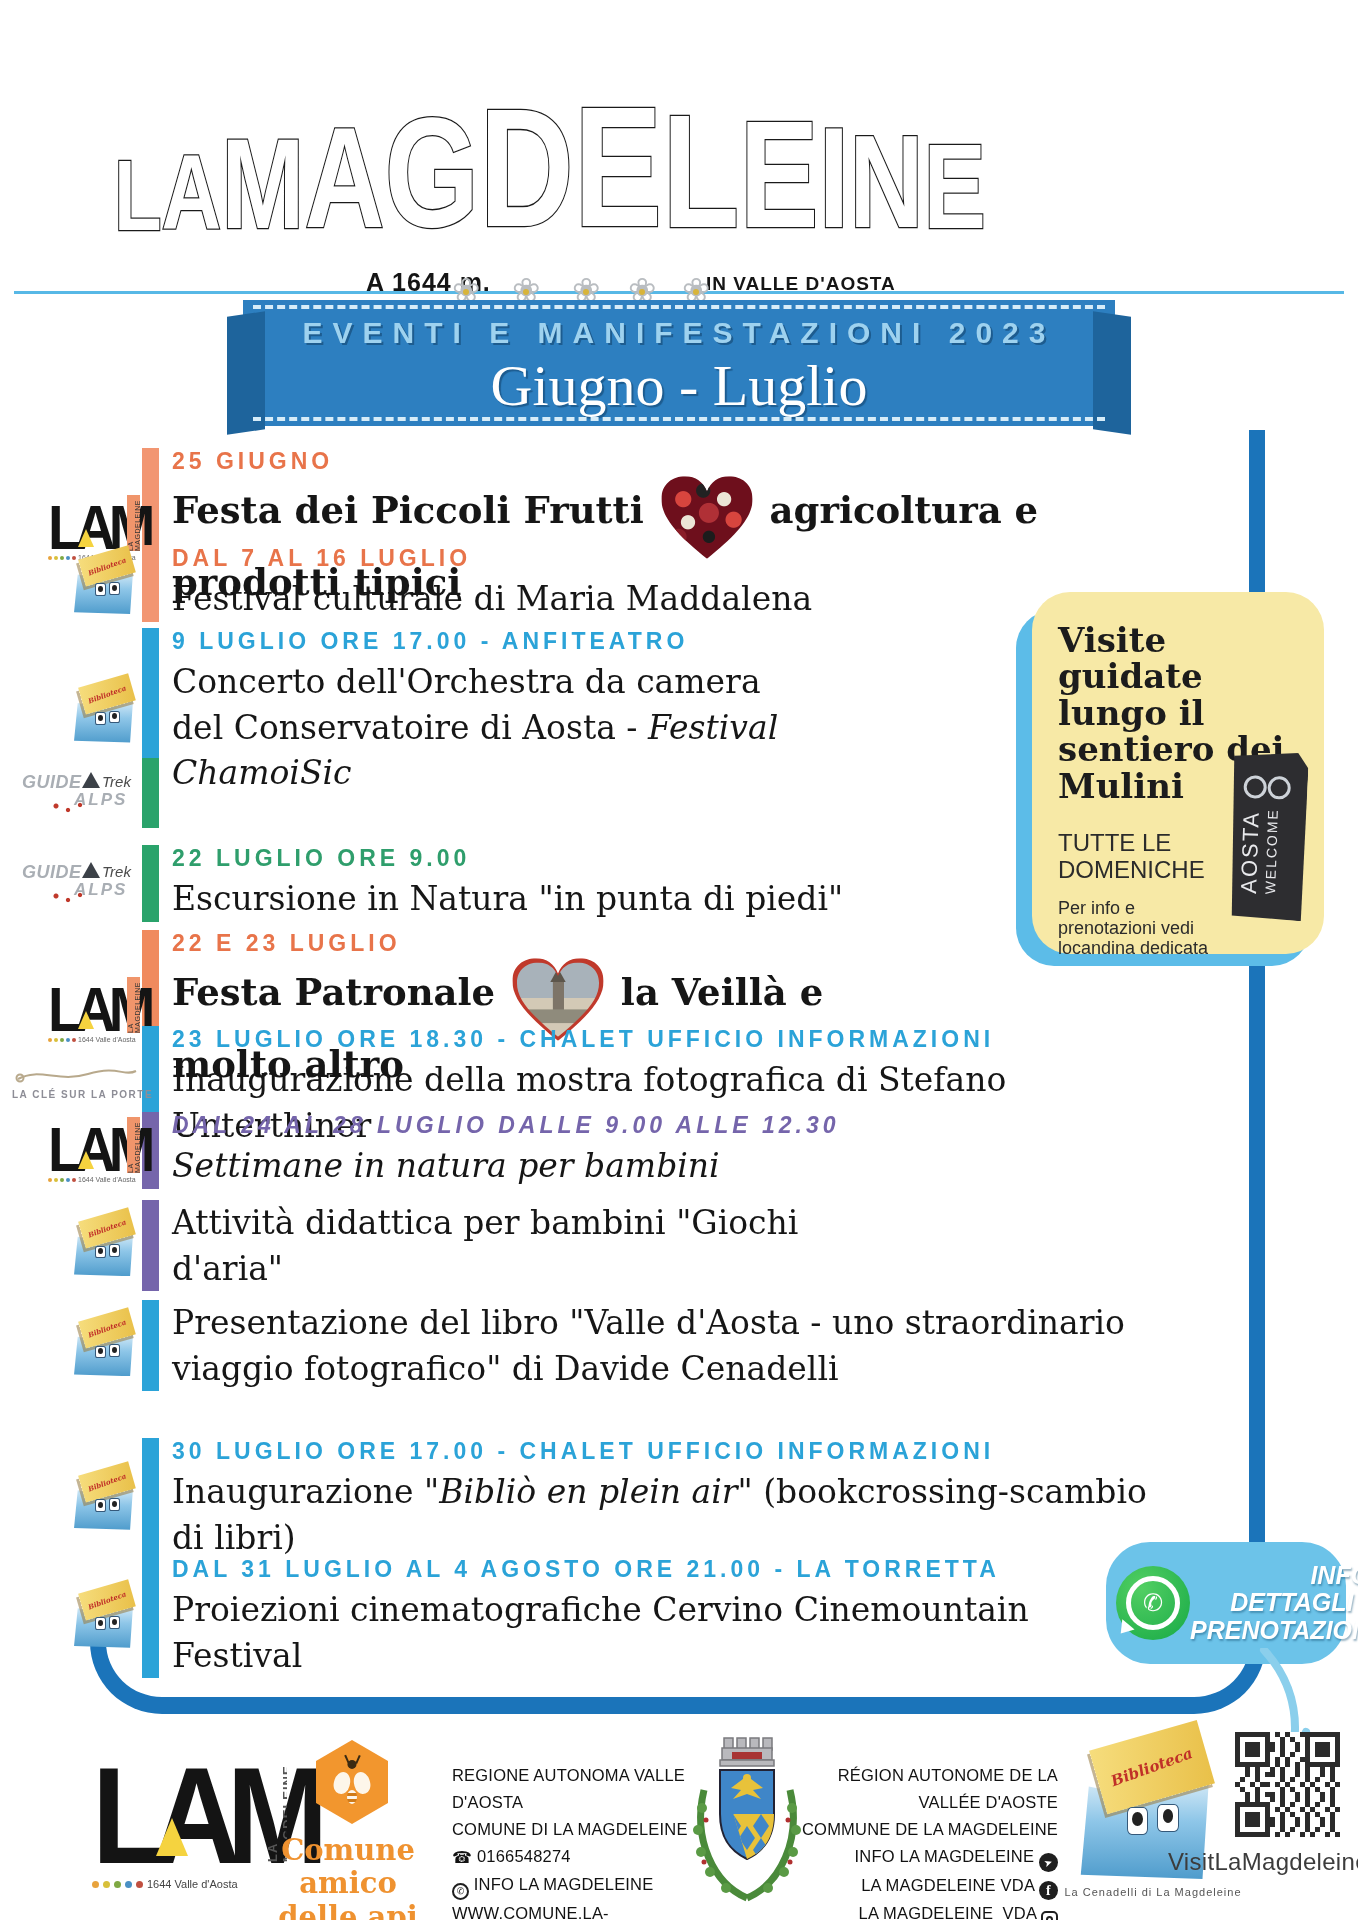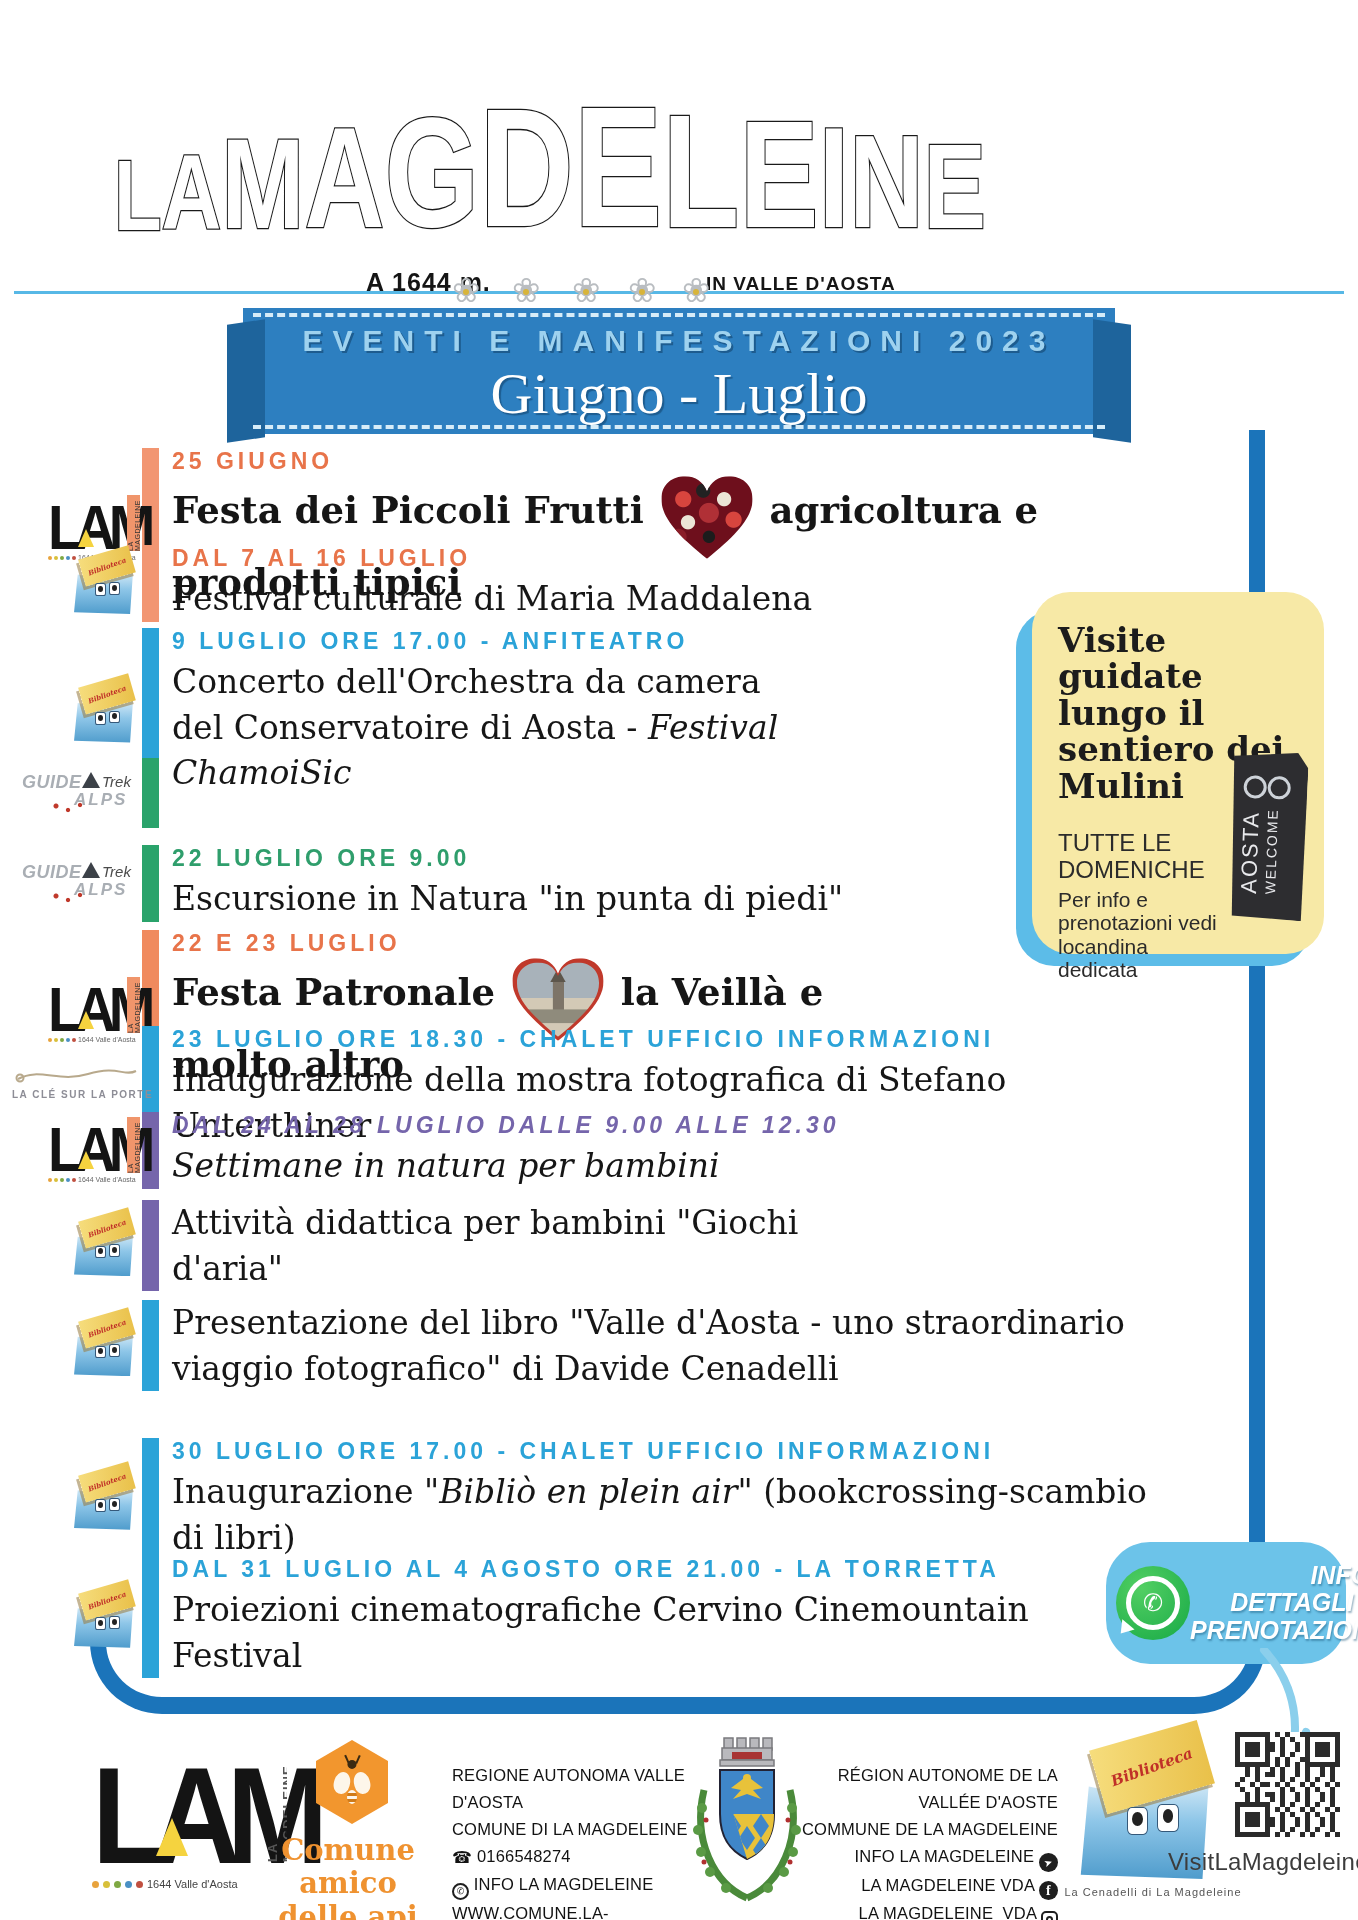--- a/index.html
+++ b/index.html
@@ -11,21 +11,21 @@
          align-items:flex-end;justify-content:center;transform:scaleX(.78);transform-origin:50% 100%;}
   .brand span{display:inline-block;font-family:"Liberation Sans",sans-serif;font-weight:700;
          color:#fff;-webkit-text-stroke:2.6px #1a1a1a;paint-order:stroke fill;line-height:.78;}
   .tag-line{position:absolute;left:14px;right:14px;top:291px;height:3px;background:#57b8e6;}
   .alt-text{position:absolute;left:366px;top:268px;font-size:25px;font-weight:700;color:#151515;letter-spacing:1px;}
   .reg-text{position:absolute;left:706px;top:273px;font-size:19px;font-weight:700;color:#151515;letter-spacing:1px;}
   .flower{position:absolute;top:270px;font-size:34px;color:#b9bdc1;font-family:"DejaVu Sans",sans-serif;}
   .flower i{position:absolute;left:50%;top:54%;width:6px;height:6px;margin:-3px;border-radius:50%;background:#d8b43a;}
 
   
-  .ribbon{position:absolute;left:243px;top:308px;width:872px;height:126px;background:#2d7fc0;z-index:2;}
+  .ribbon{position:absolute;left:243px;top:300px;width:872px;height:126px;background:#2d7fc0;z-index:2;}
   .ribbon::before,.ribbon::after{content:"";position:absolute;top:14px;width:38px;height:118px;background:#1e649c;z-index:-1;}
   .ribbon::before{left:-16px;transform:skewY(-8deg);}
   .ribbon::after{right:-16px;transform:skewY(8deg);}
   .dash{position:absolute;left:10px;right:10px;border-top:4px dashed #d6ecf8;}
   .dash.top{top:5px}.dash.bot{bottom:5px}
   .ribbon-title{margin-top:16px;text-align:center;font-size:30px;font-weight:700;letter-spacing:10px;
         color:#9ed2ef;text-shadow:2px 2px 0 #1d5c8f;}
   .ribbon-sub{text-align:center;font-family:"Liberation Serif",serif;font-size:58px;color:#ffffff;
         margin-top:2px;text-shadow:2px 2px 1px #1d5c8f;}
 
@@ -120,21 +120,21 @@
   .cle{position:relative;display:inline-block;width:132px;height:44px;}
   .cle svg{position:absolute;left:0;top:0;}
   .cle-t{position:absolute;left:0;top:24px;font-size:10px;font-weight:700;color:#8d8d96;letter-spacing:1.5px;white-space:nowrap;}
 
   
   .card-shadow{position:absolute;left:1016px;top:610px;width:294px;height:356px;background:#5cbce8;border-radius:38px;z-index:2;}
   .card{position:absolute;left:1032px;top:592px;width:292px;height:362px;background:#f7e9a6;border-radius:38px;
         z-index:3;box-sizing:border-box;padding:30px 24px 0 26px;}
   .card-title{font-family:"DejaVu Serif",serif;font-weight:700;font-size:34px;line-height:1.07;color:#1c1c1c;width:235px;}
   .card-sched{margin-top:26px;font-size:24px;color:#2b2b2b;width:160px;line-height:1.12;}
-  .card-note{margin-top:4px;font-size:21px;color:#2b2b2b;width:165px;line-height:1.12;}
+  .card-note{margin-top:14px;font-size:18px;color:#2b2b2b;width:165px;line-height:1.12;}
   .aosta-tag{position:absolute;right:18px;bottom:34px;width:76px;height:168px;background:#2d2d30;
         transform:rotate(2deg);clip-path:polygon(2% 3%,86% 0,100% 9%,97% 100%,6% 98%);}
   .aosta-tag .ring{position:absolute;top:24px;width:17px;height:17px;border:3px solid #cdd2d8;border-radius:50%;}
   .ring.r1{left:12px;}.ring.r2{left:36px;}
   .tag-text{position:absolute;left:8px;top:50px;display:flex;}
   .tag-text span{writing-mode:vertical-rl;transform:rotate(180deg);color:#e8e9ec;}
   .tag-a{font-size:22px;letter-spacing:2px;}
   .tag-w{font-size:14px;letter-spacing:2px;margin-top:6px;}
 
   

